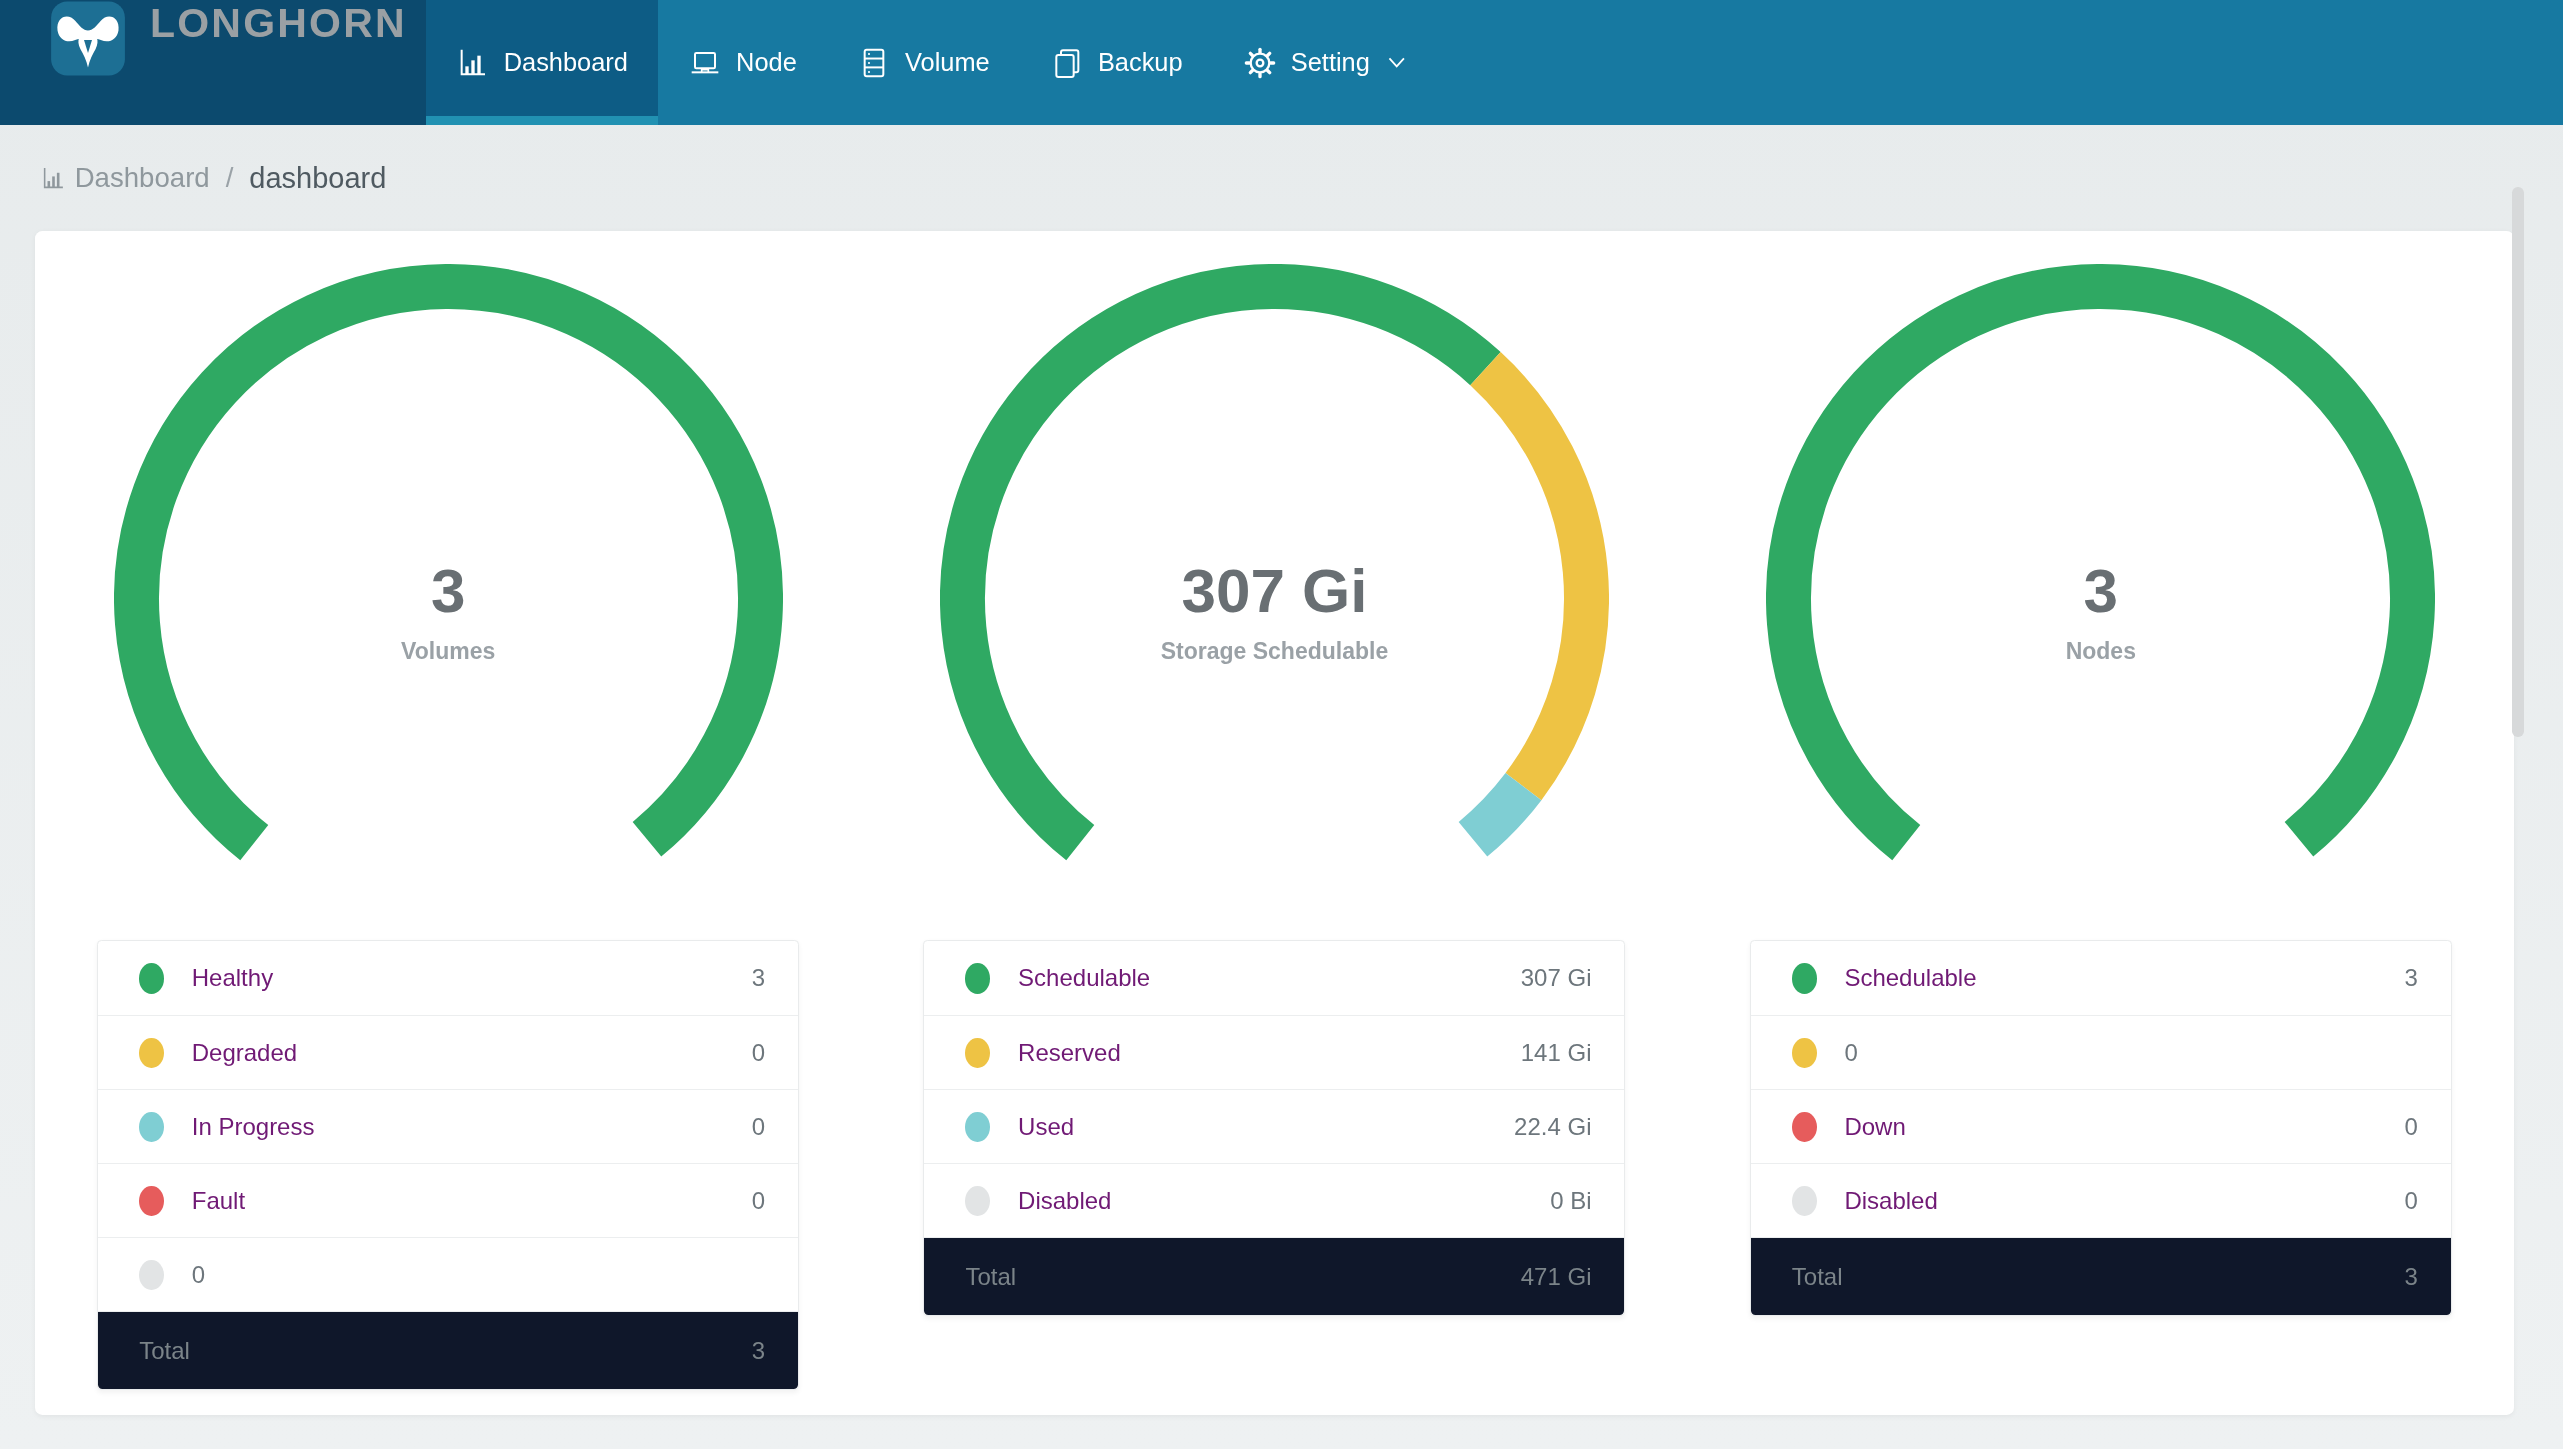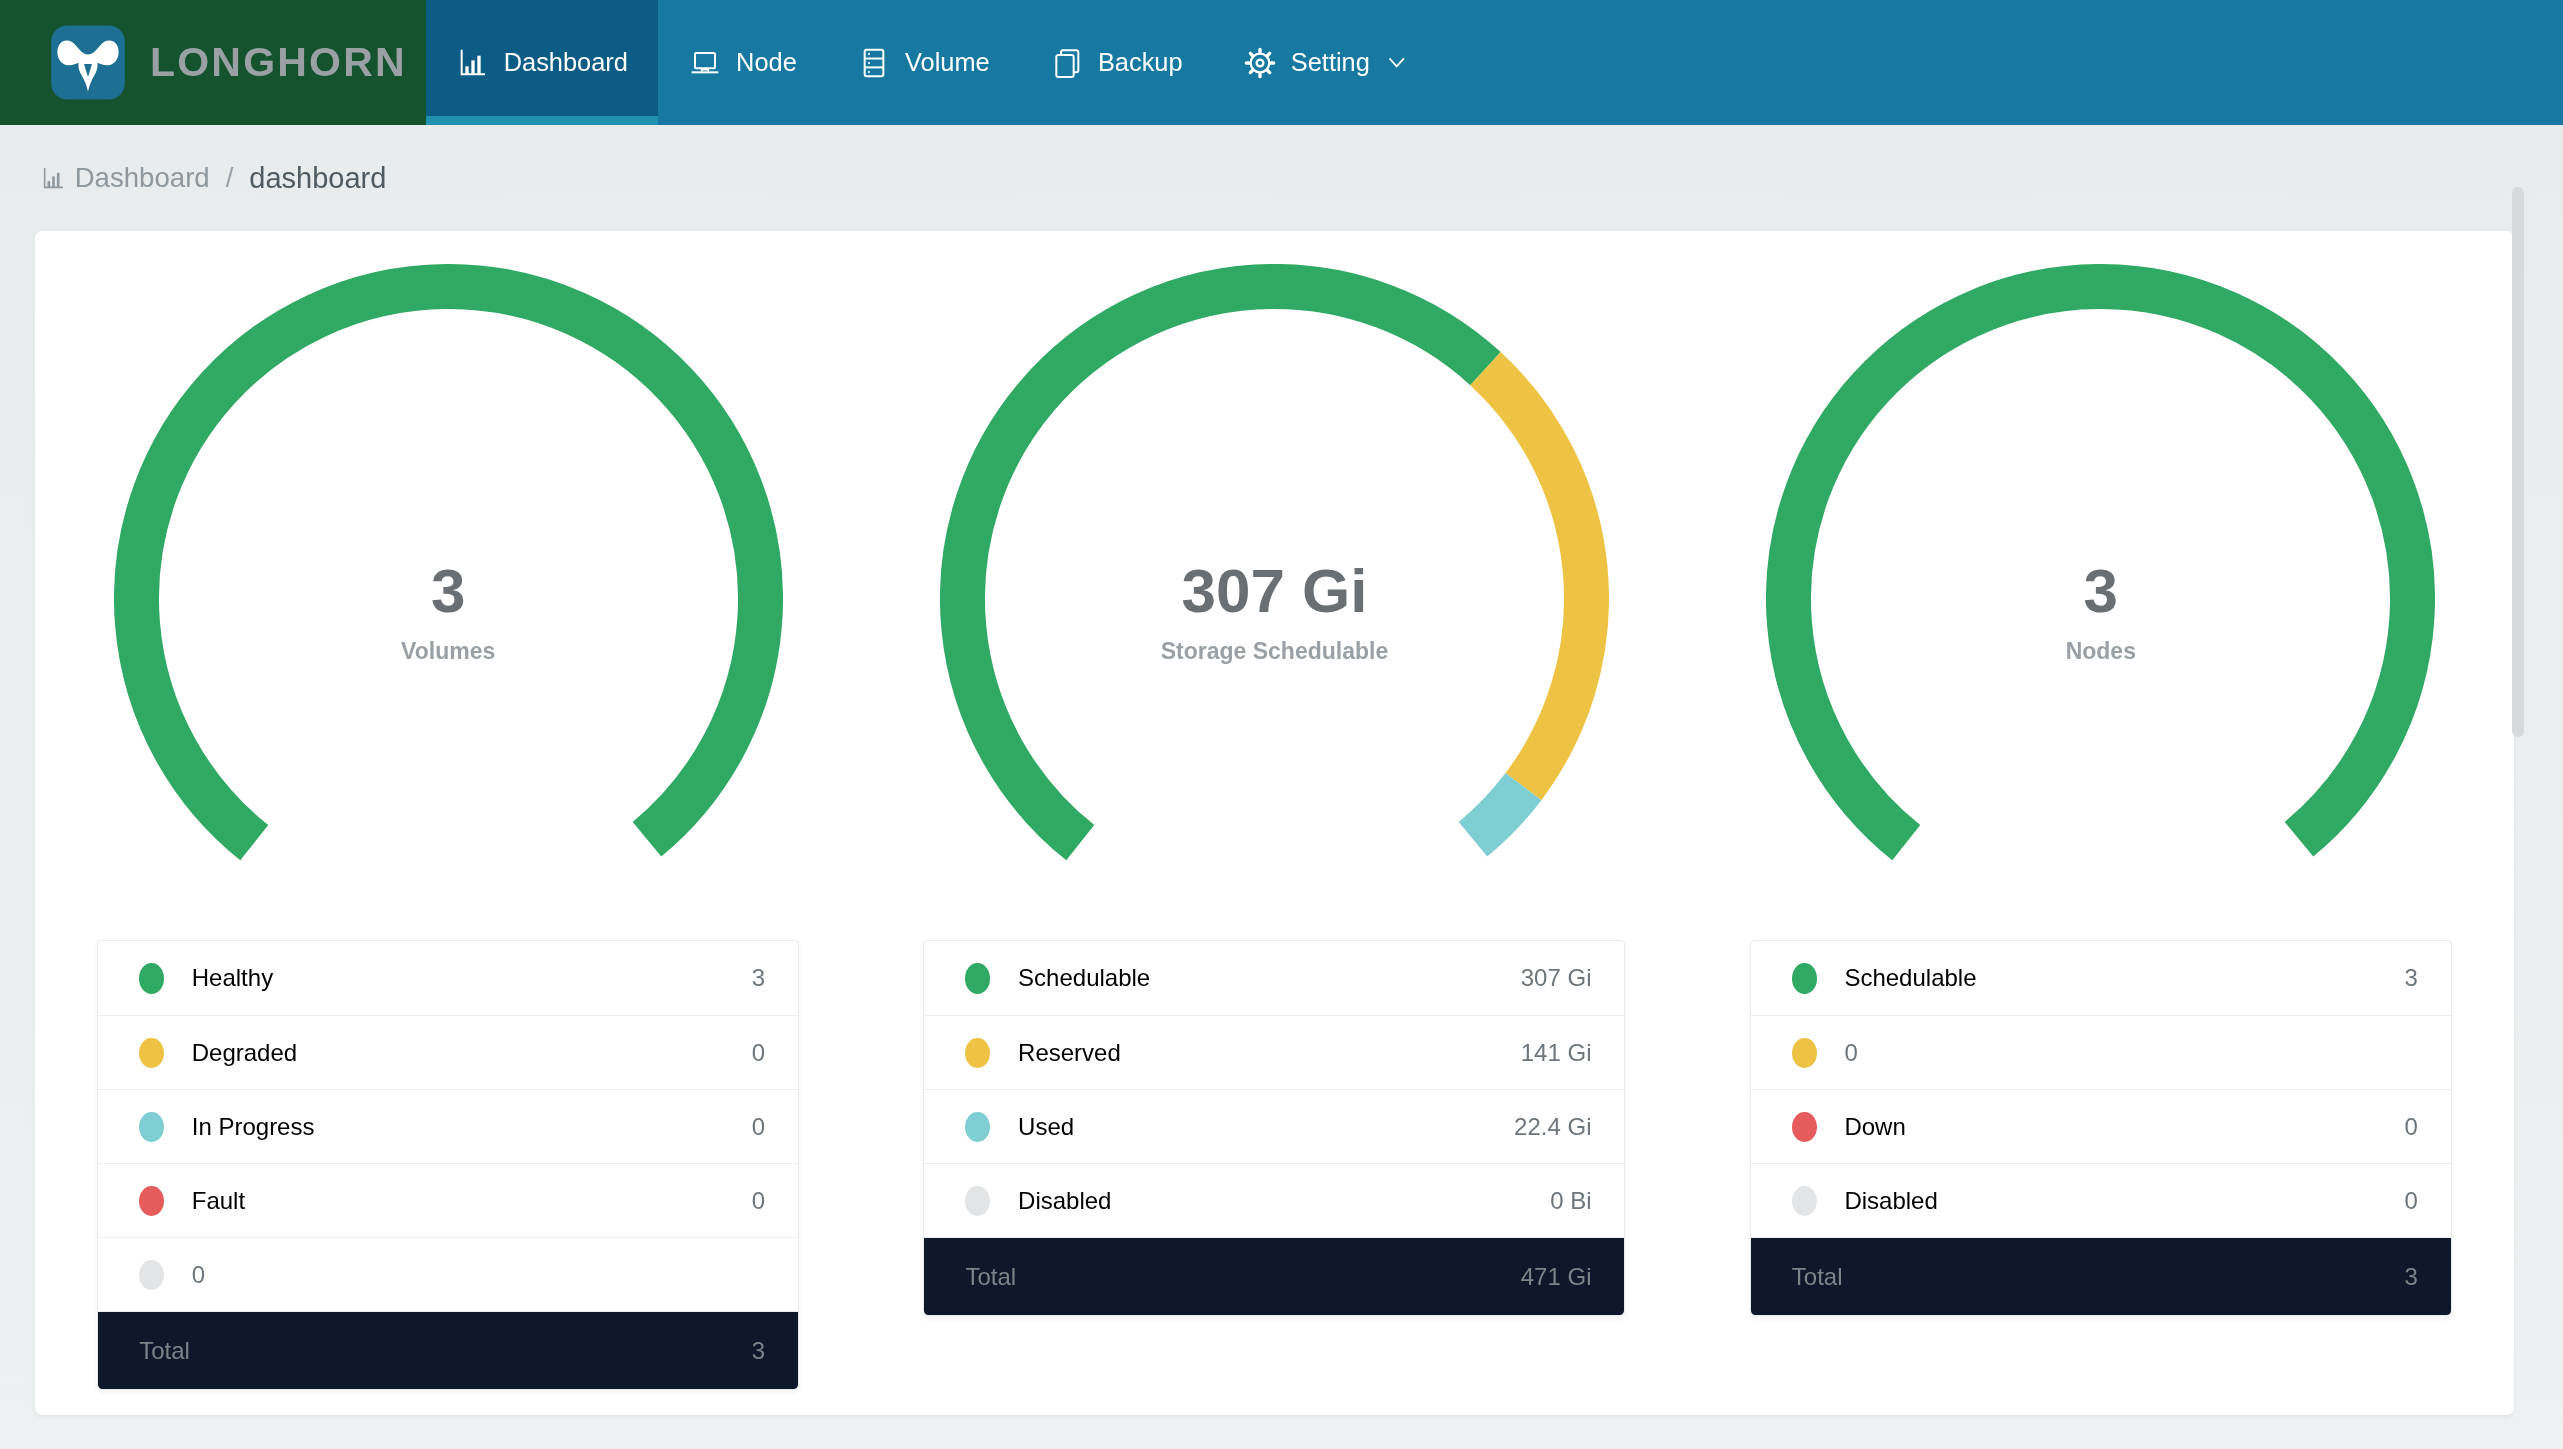--- a/index.html
+++ b/index.html
@@ -6,21 +6,21 @@
   html,body { width:2563px; height:1449px; }
   body {
     position:relative;
     font-family:"Liberation Sans", sans-serif;
     background:linear-gradient(180deg,#e7ebec 0%, #eef1f2 100%);
     overflow:hidden;
   }
 
   
   .header { position:absolute; top:0; left:0; width:2563px; height:125px; background:#1779a1; display:flex; }
-  .logo-area { width:426px; height:125px; background:#14532d; display:flex; align-items:center; padding-left:45px; gap:19px; cursor:pointer; }
+  .logo-area { width:426px; height:125px; background:#0c4a6e; display:flex; align-items:flex-start; padding-left:45px; gap:19px; cursor:pointer; }
   .logo-mark { width:86px; height:77px; flex:0 0 auto; }
   .brand-text { font-size:41px; font-weight:700; letter-spacing:2.2px; color:#9aa0a4; }
   .nav { display:flex; height:125px; }
   .nav-tab { position:relative; display:flex; align-items:center; gap:15.2px; padding:0 30.5px; color:#ffffff; font-size:25.4px; cursor:pointer; }
   .nav-tab.active { background:#0d5c85; }
   .tab-underline { position:absolute; left:0; right:0; bottom:0; height:8.7px; background:#2191b2; }
   .nav-icon { width:32px; height:32px; }
   .chevron { width:17.4px; height:11.6px; margin-left:2.9px; }
 
   
@@ -39,21 +39,21 @@
   .gauge-svg { position:absolute; inset:0; }
   .gauge-center { position:absolute; inset:0; display:flex; flex-direction:column; align-items:center; justify-content:center; padding-top:23px; pointer-events:none; }
   .gauge-value { font-size:62px; line-height:1.15; font-weight:700; color:#696f73; }
   .gauge-label { font-size:23px; line-height:27.6px; margin-top:11.6px; color:#9aa1a6;font-weight:bold; }
 
   
   .legend { width:702px; margin-top:7.3px; background:#ffffff; border:0.7px solid #e9ebec; border-radius:4.4px; box-shadow:0 2.2px 5.1px rgba(0,0,0,0.05); }
   .legend-row { height:74px; display:flex; align-items:center; padding:0 33px 0 41px; border-top:0.7px solid #eceeef; }
   .legend-row:first-child { border-top:none; }
   .dot { width:25px; height:30.5px; border-radius:50%; margin-right:27.6px; flex:0 0 auto; }
-  .legend-label { flex:1; font-size:24px; color:#000000; }
+  .legend-label { flex:1; font-size:24px; color:#701a75; }
   .legend-value { font-size:24px; color:#6d767c; }
   .legend-total { height:78px; display:flex; align-items:center; padding:0 33px 0 41px; background:#0f172a; border-top:0.7px solid #eceeef; border-radius:0 0 4.4px 4.4px; }
   .legend-total .legend-label, .legend-total .legend-value { color:#7b8489; }
 
   
   .scroll-thumb { position:absolute; left:2512px; top:187px; width:11.6px; height:550px; border-radius:5.8px; background:#d7d9da; cursor:pointer; }
 </style>
 </head>
 <body>
 

